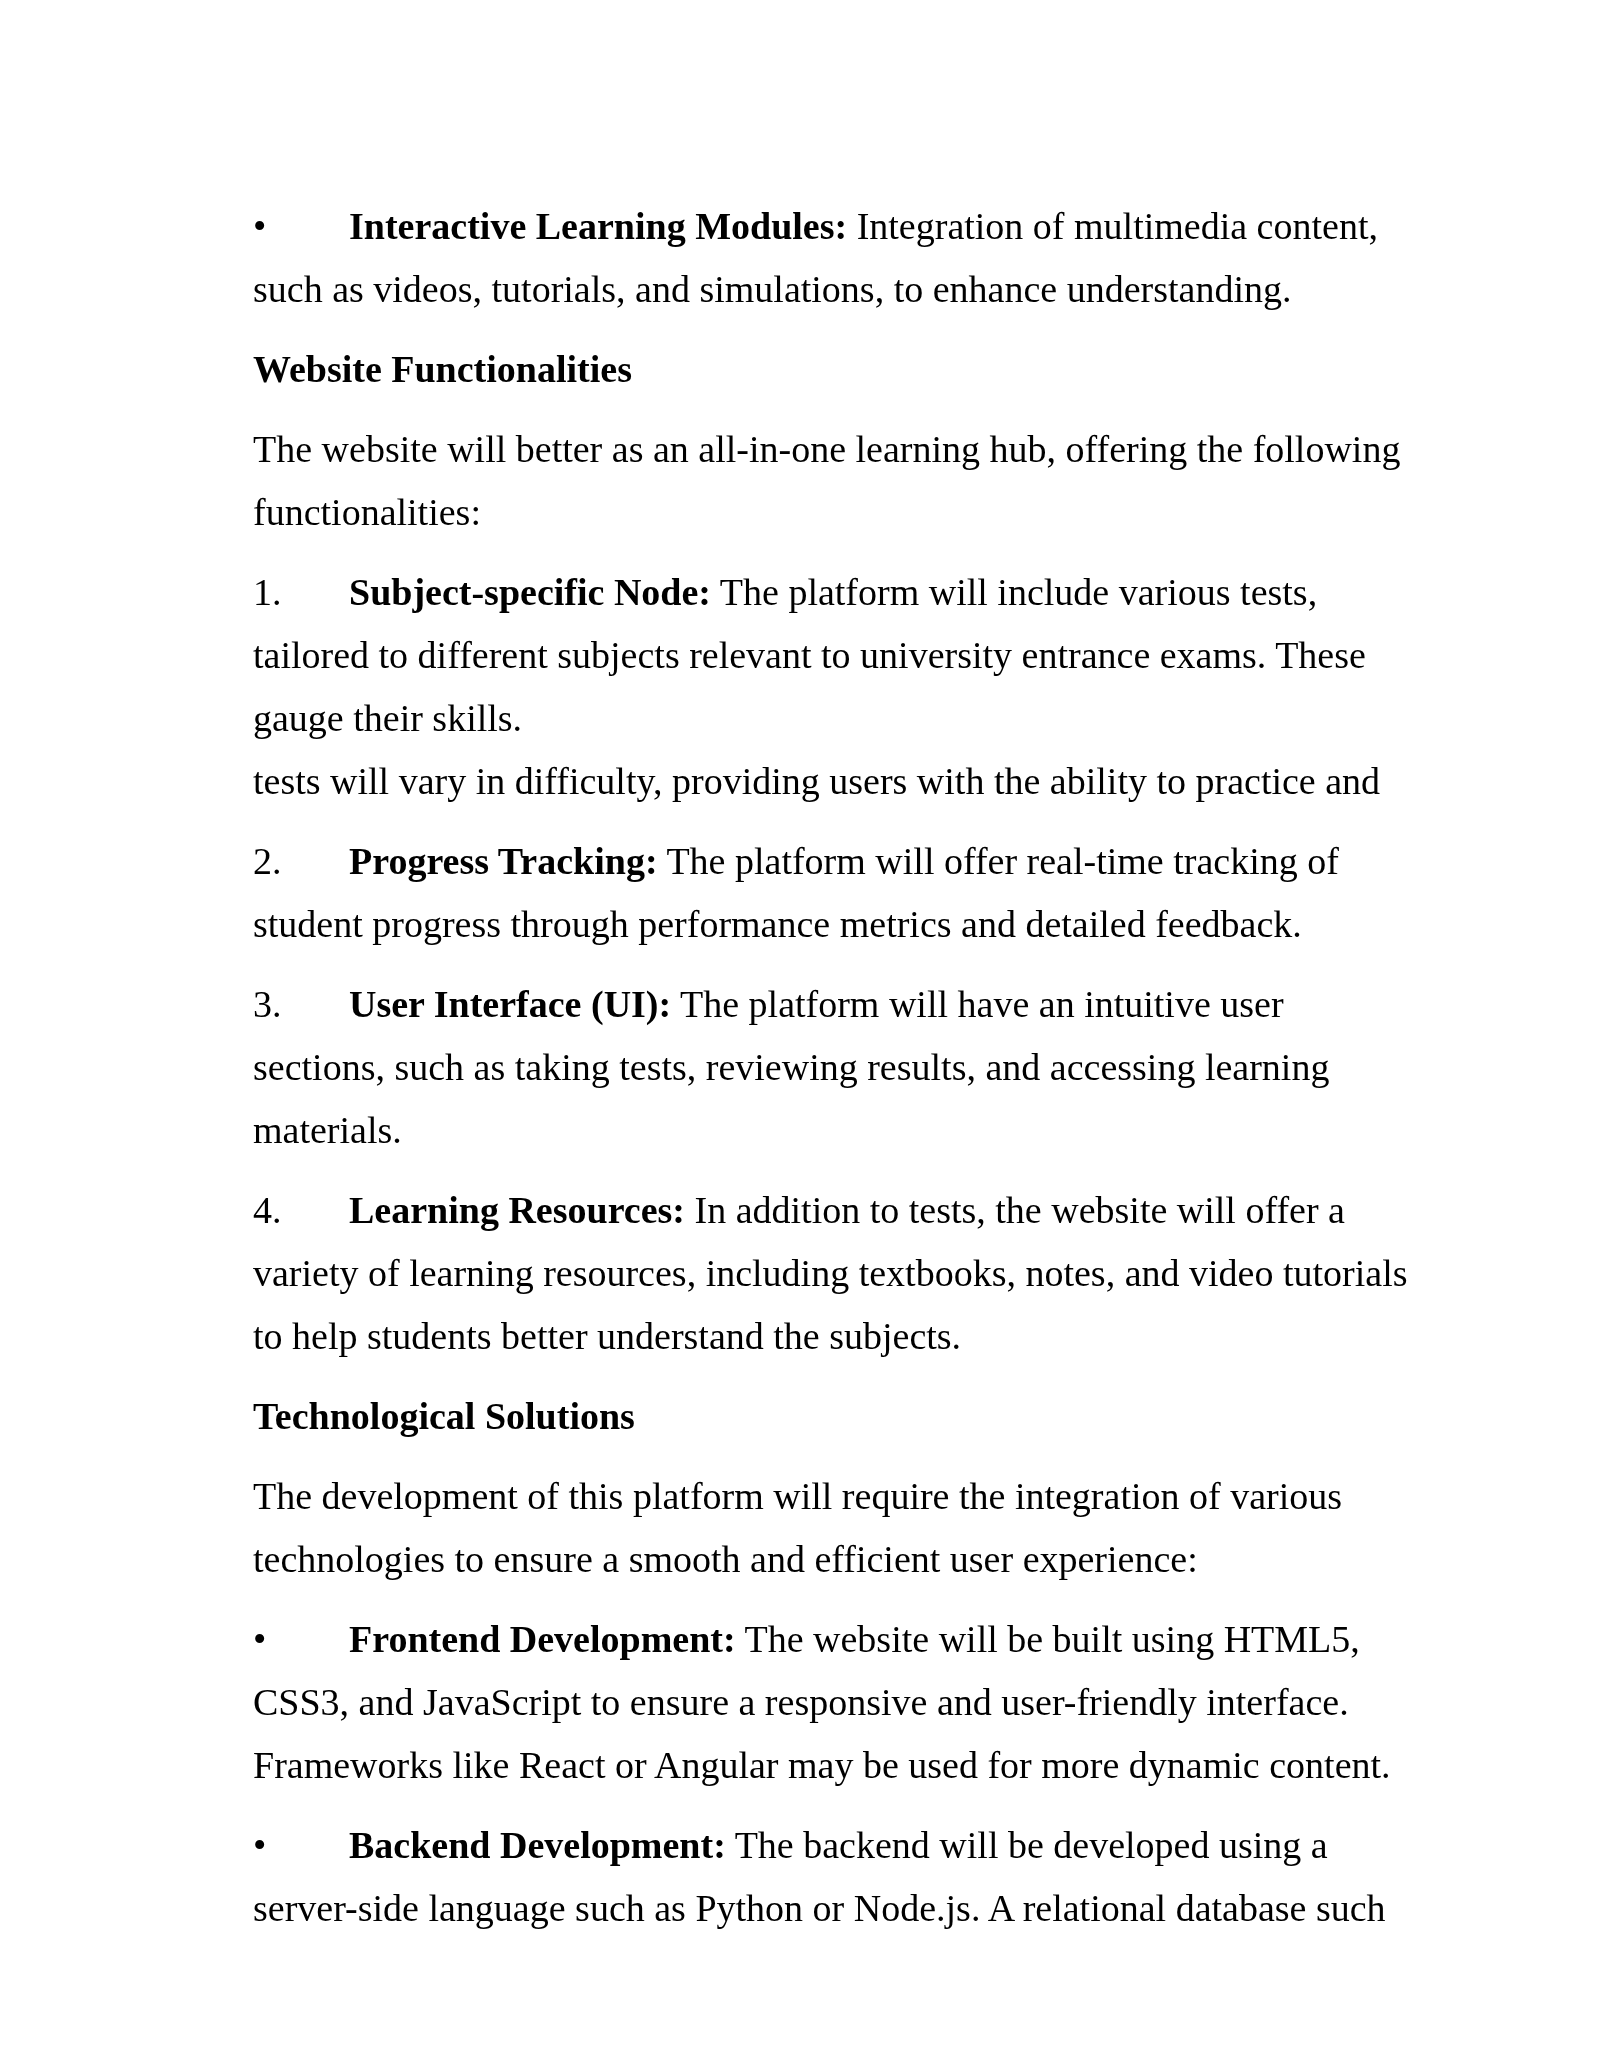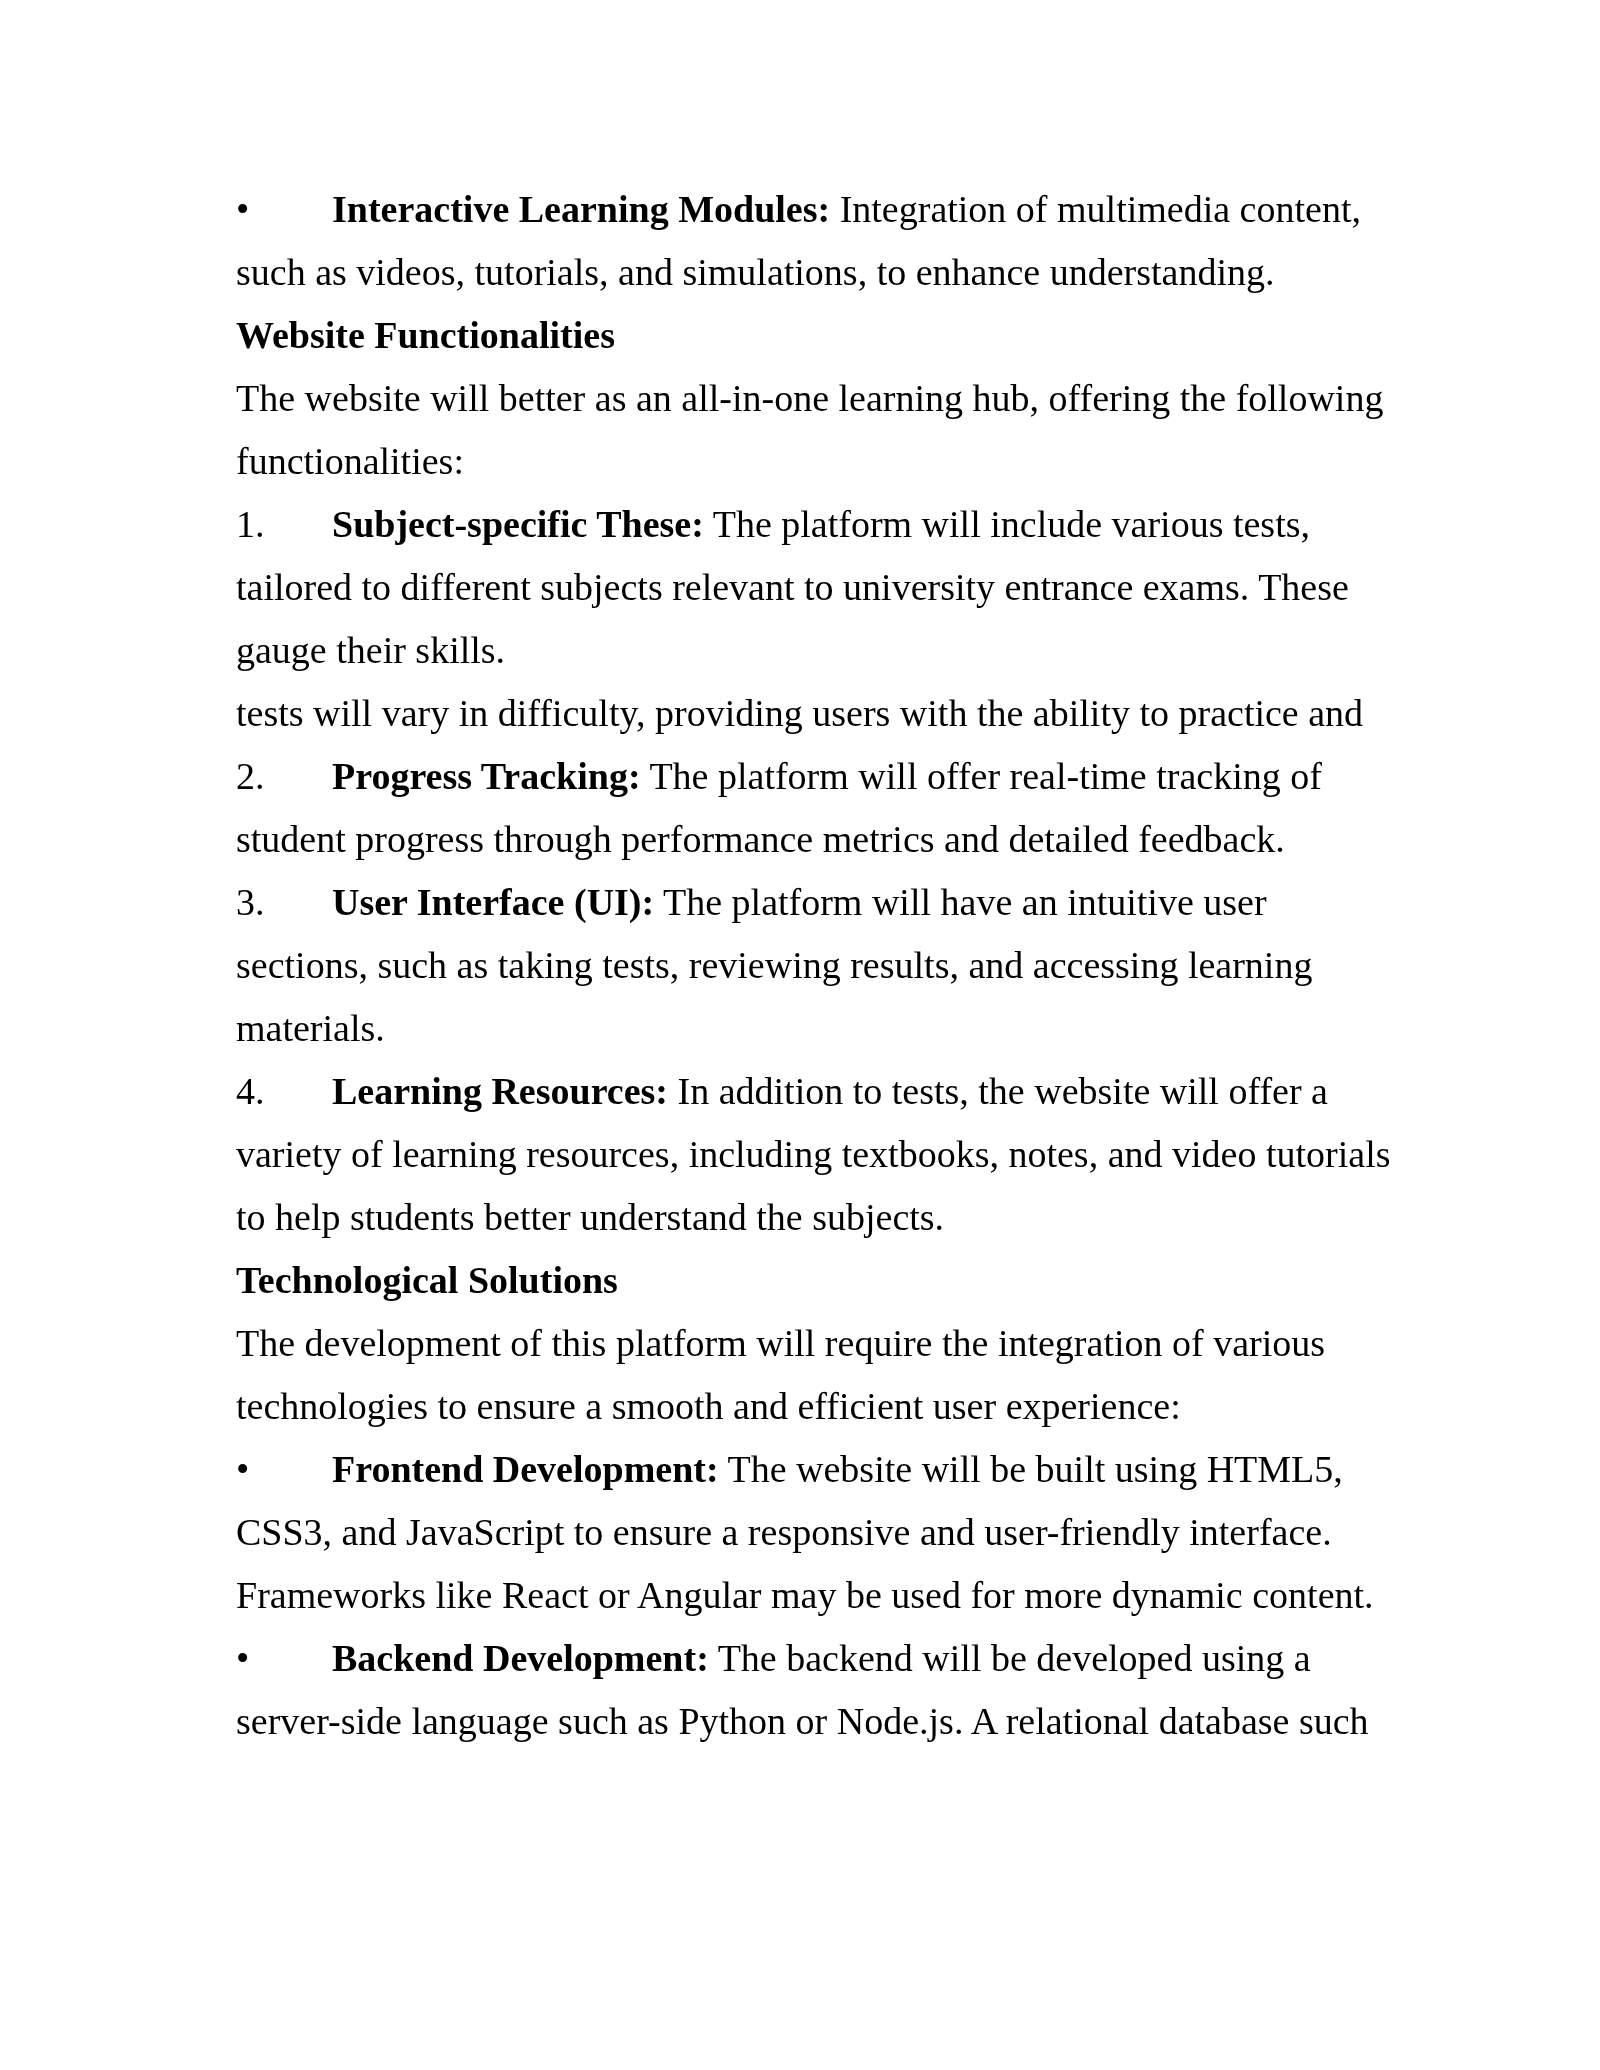--- a/index.html
+++ b/index.html
@@ -15,21 +15,21 @@
     background: #ffffff;
     overflow: hidden;
     font-family: "Liberation Serif", "DejaVu Serif", serif;
     color: #000000;
   }
   .content {
     position: absolute;
     left: 236px;
     top: 178px;
   }
-  .para { margin: 0; padding: 0; }
+  .para { margin: 17px; padding: 0; }
   .line {
     height: 63px;
     line-height: 63px;
     font-size: 38px;
     white-space: nowrap;
   }
   .marker {
     display: inline-block;
     width: 96px;
     vertical-align: baseline;
@@ -51,21 +51,21 @@
     <div class="para">
       <div class="line"><span class="heading">Website Functionalities</span></div>
     </div>
 
     <div class="para">
       <div class="line"><span>The website will better as an all-in-one learning hub, offering the following</span></div>
       <div class="line"><span>functionalities:</span></div>
     </div>
 
     <div class="para">
-      <div class="line"><span class="marker">1.</span><span class="label">Subject-specific These:</span> <span>The platform will include various tests,</span></div>
+      <div class="line"><span class="marker">1.</span><span class="label">Subject-specific Node:</span> <span>The platform will include various tests,</span></div>
       <div class="line"><span>tailored to different subjects relevant to university entrance exams. These</span></div>
       <div class="line"><span>gauge their skills.</span></div>
       <div class="line"><span>tests will vary in difficulty, providing users with the ability to practice and</span></div>
     </div>
 
     <div class="para">
       <div class="line"><span class="marker">2.</span><span class="label">Progress Tracking:</span> <span>The platform will offer real-time tracking of</span></div>
       <div class="line"><span>student progress through performance metrics and detailed feedback.</span></div>
     </div>
 

